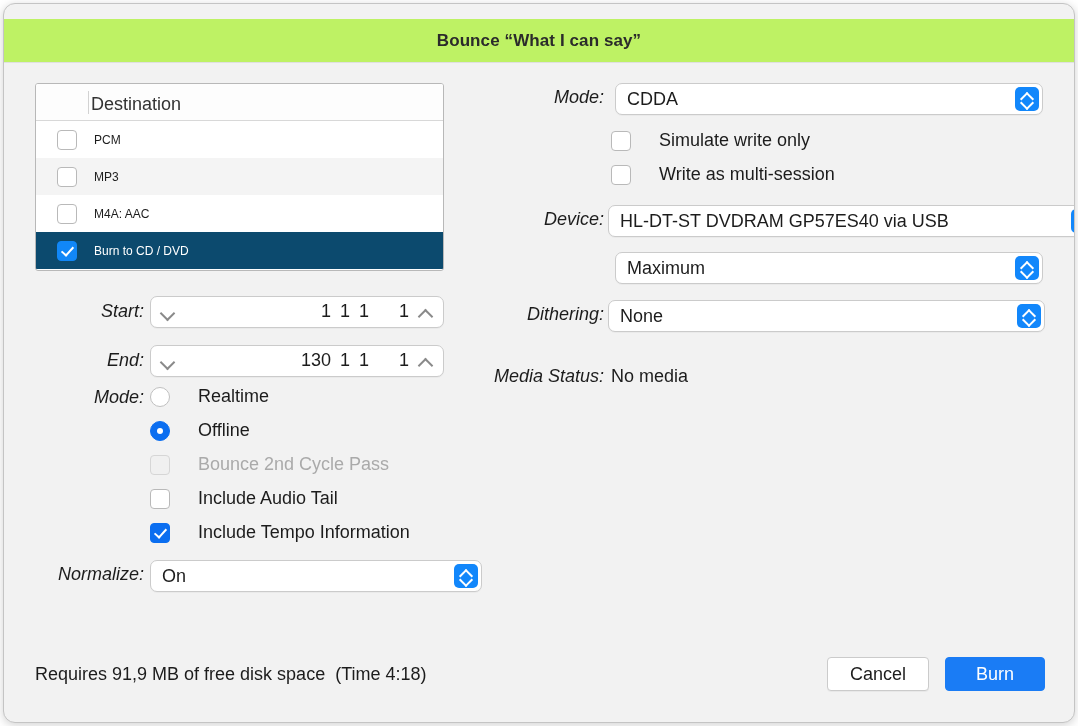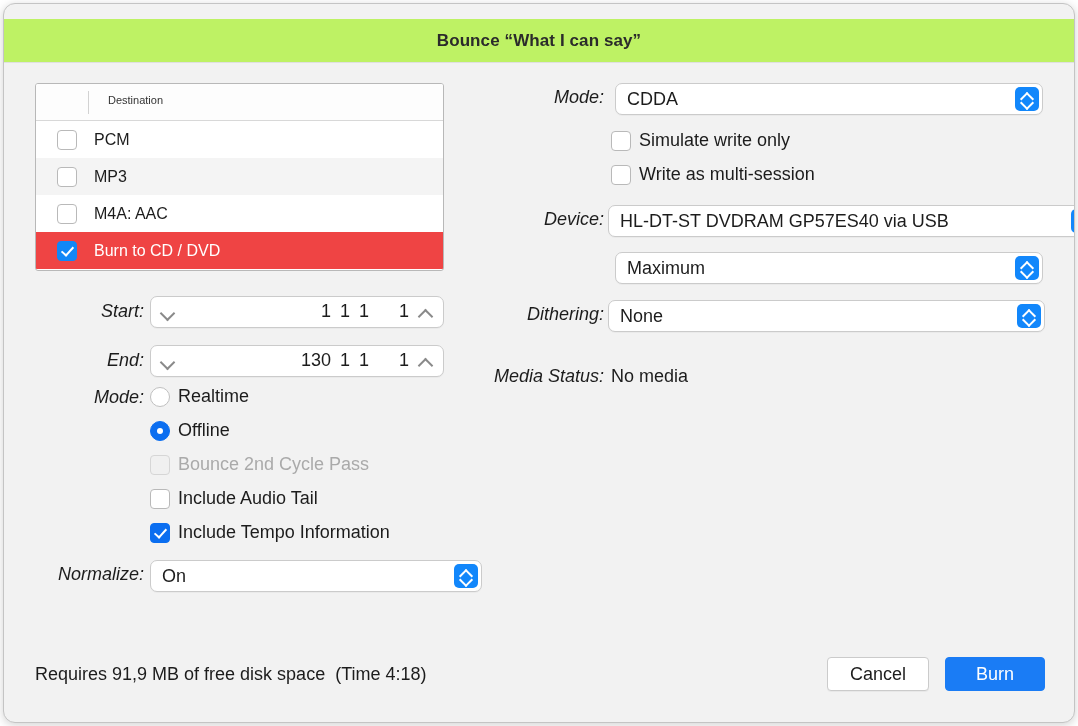--- a/index.html
+++ b/index.html
@@ -80,39 +80,39 @@
   .dest-header .coldiv {
     position: absolute;
     left: 52px;
     top: 7px;
     width: 1px;
     height: 23px;
     background: #d2d2d2;
   }
   .dest-header .colname {
     position: absolute;
-    left: 72px;
+    left: 55px;
     top: 10px;
-    font-size: 11px;
+    font-size: 18px;
     color: #333333;
   }
   .dest-row {
     position: relative;
     height: 37px;
     display: flex;
     align-items: center;
     box-sizing: border-box;
   }
   .dest-row.odd { background: #ffffff; }
   .dest-row.even { background: #f4f4f4; }
-  .dest-row.selected { background: #ef4444; }
+  .dest-row.selected { background: #0c4a6e; }
   .dest-row .rowlabel {
     position: absolute;
     left: 58px;
-    font-size: 16px;
+    font-size: 12px;
     color: #1c1c1c;
   }
   .dest-row.selected .rowlabel { color: #ffffff; }
 
   
   .cbx {
     position: relative;
     display: inline-block;
     width: 20px;
     height: 20px;
@@ -264,21 +264,21 @@
     border-width: 0 2px 2px 0;
   }
   .popup .arrows::before { top: 7px;  transform: rotate(-135deg); }
   .popup .arrows::after  { top: 11px; transform: rotate(45deg); }
 
   
   .optrow {
     position: absolute;
     display: flex;
     align-items: center;
-    gap: 8px;
+    gap: 28px;
   }
   .optrow .optlabel {
     font-size: 18px;
     color: #1c1c1c;
     white-space: nowrap;
   }
   .optrow .optlabel.dim { color: #aaaaaa; }
 
   
   .footer-text {

